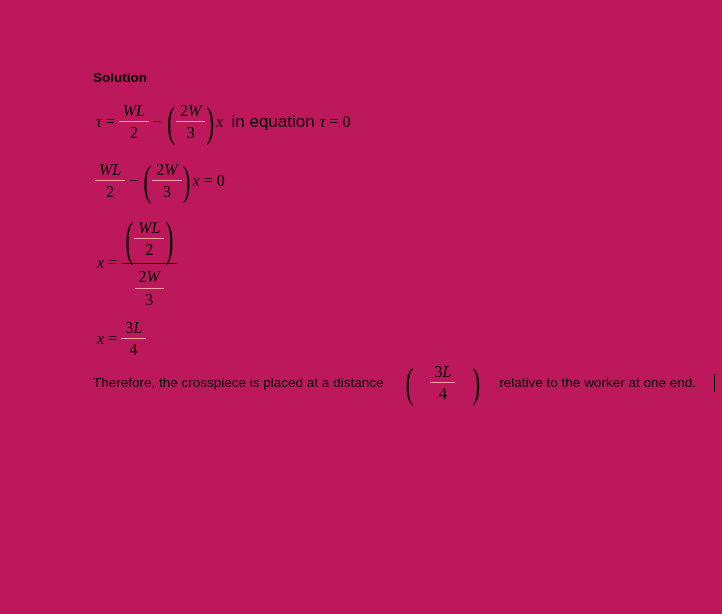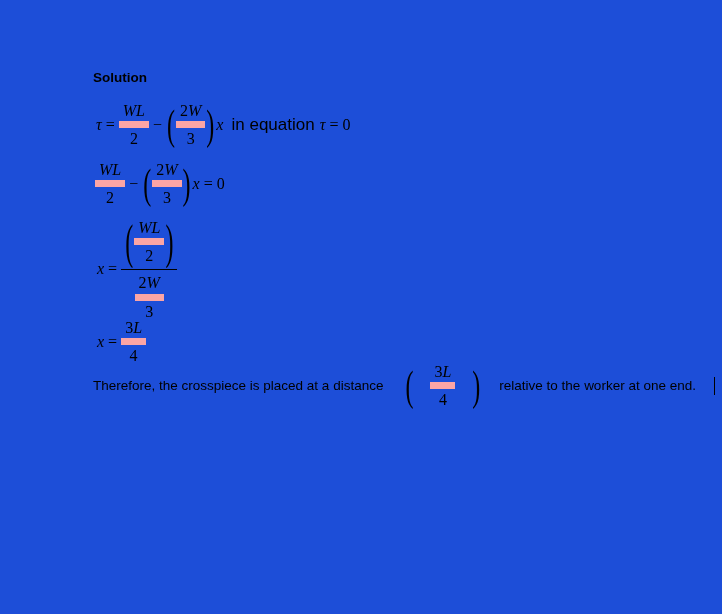--- a/index.html
+++ b/index.html
@@ -7,21 +7,21 @@
   body {
     background: #ffffff;
     color: #000000;
     font-family: "Liberation Sans", sans-serif;
     position: relative;
     overflow: hidden;
   }
   .doc {
     position: absolute;
     inset: 0;
-    background: #1d4ed8;
+    background: #be185d;
     padding-left: 6px;
   }
   .heading {
     position: absolute;
     left: 93px;
     top: 70px;
     font-size: 13.5px;
     font-weight: bold;
     font-family: "Liberation Sans", sans-serif;
   }
@@ -41,21 +41,21 @@
   
   .frac {
     display: inline-flex;
     flex-direction: column;
     align-items: center;
     text-align: center;
     font-family: "Liberation Serif", serif;
     font-size: 16px;
   }
   .frac .num {
-    border-bottom: 7px solid #fca5a5;
+    border-bottom: 1px solid #fca5a5;
     padding: 0 4px 1px;
     line-height: 1.2;
     display: inline-block;
   }
   .frac .den {
     padding-top: 1px;
     line-height: 1.2;
     display: inline-block;
   }
   

